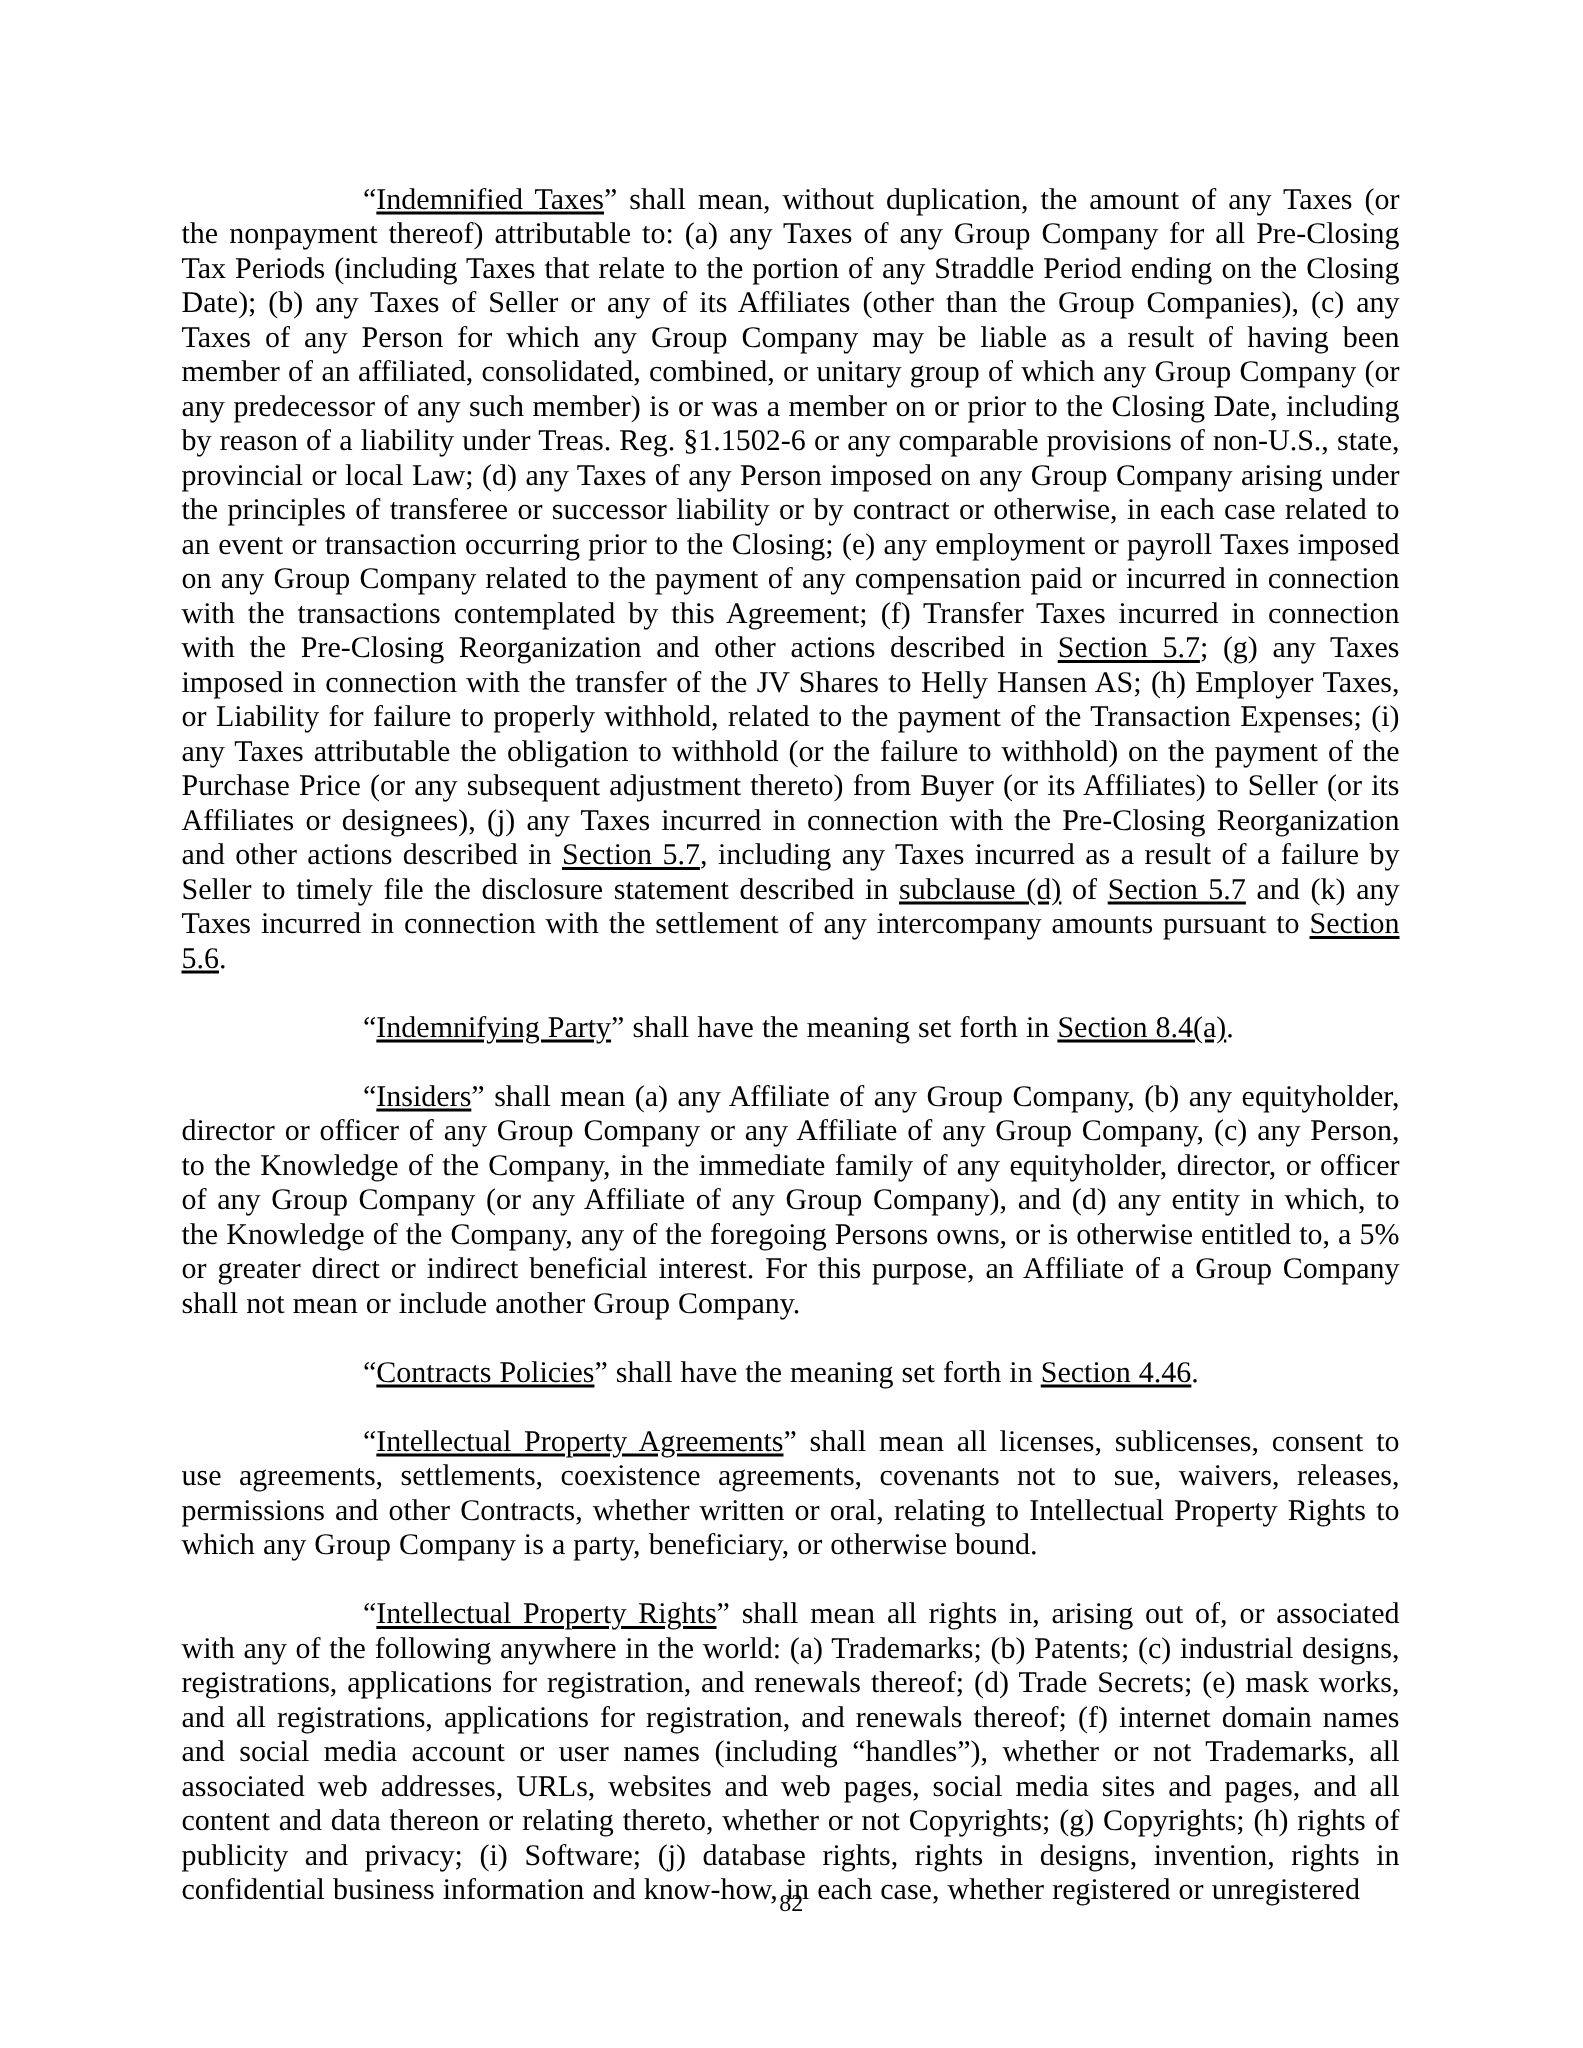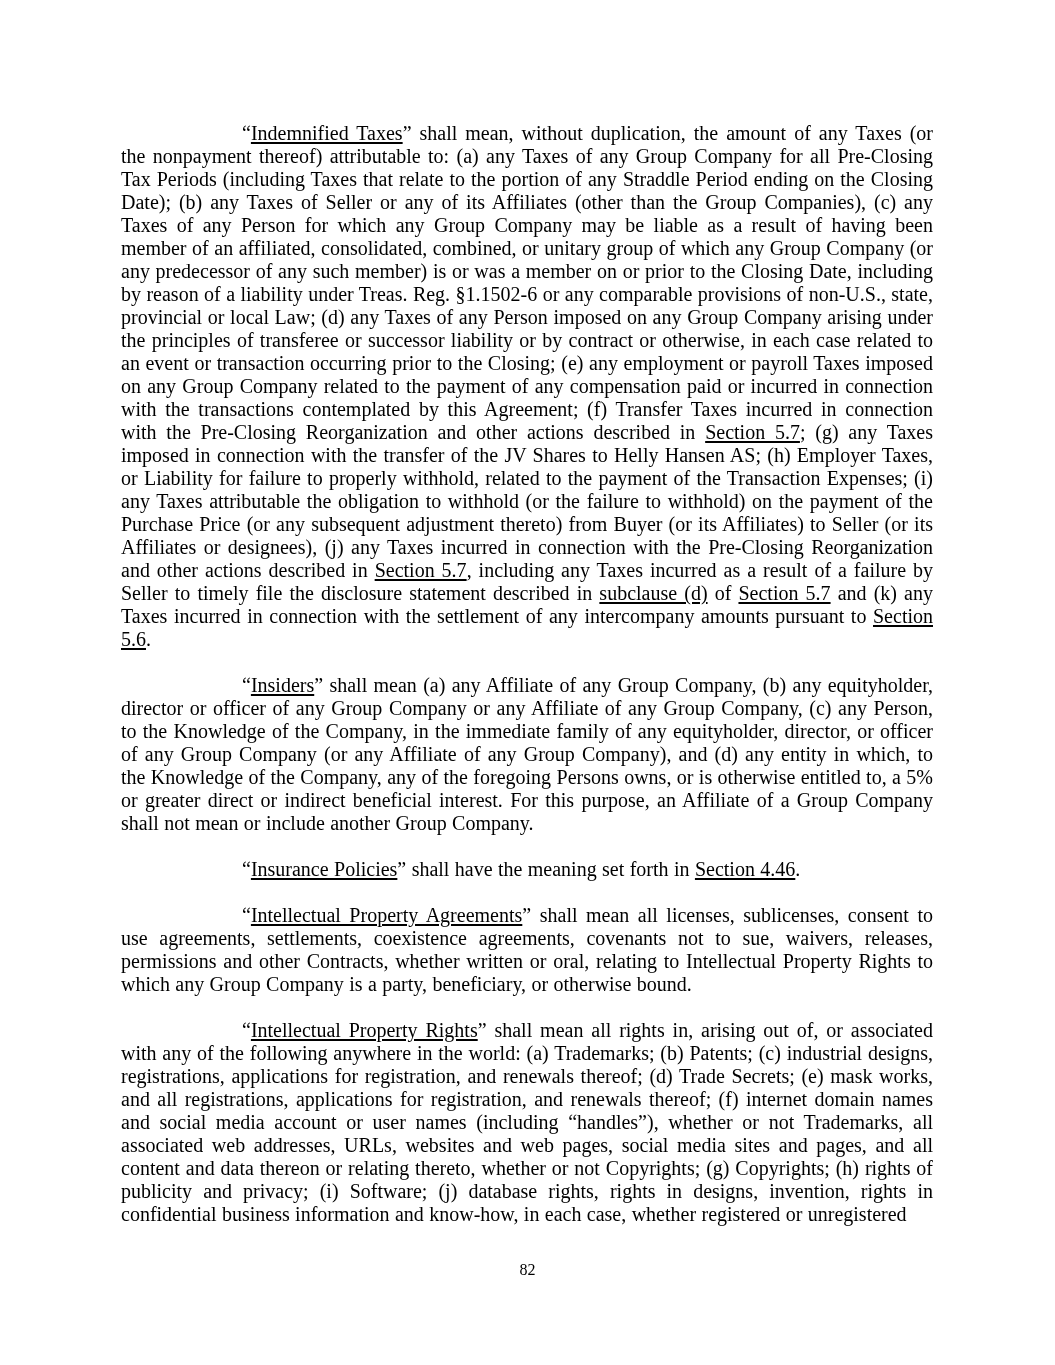--- a/index.html
+++ b/index.html
@@ -43,19 +43,20 @@
     font-size: 16px;
     line-height: 23px;
   }
 </style>
 </head>
 <body>
 
 <div class="page">
   <div class="doc-body">
       <p class="para"><span>“</span><span class="term">Indemnified Taxes</span><span>” shall mean, without duplication, the amount of any Taxes (or the nonpayment thereof) attributable to: (a) any Taxes of any Group Company for all Pre-Closing Tax Periods (including Taxes that relate to the portion of any Straddle Period ending on the Closing Date); (b) any Taxes of Seller or any of its Affiliates (other than the Group Companies), (c) any Taxes of any Person for which any Group Company may be liable as a result of having been member of an affiliated, consolidated, combined, or unitary group of which any Group Company (or any predecessor of any such member) is or was a member on or prior to the Closing Date, including by reason of a liability under Treas. Reg. §1.1502-6 or any comparable provisions of non-U.S., state, provincial or local Law; (d) any Taxes of any Person imposed on any Group Company arising under the principles of transferee or successor liability or by contract or otherwise, in each case related to an event or transaction occurring prior to the Closing; (e) any employment or payroll Taxes imposed on any Group Company related to the payment of any compensation paid or incurred in connection with the transactions contemplated by this Agreement; (f) Transfer Taxes incurred in connection with the Pre-Closing Reorganization and other actions described in </span><span class="term">Section 5.7</span><span>; (g) any Taxes imposed in connection with the transfer of the JV Shares to Helly Hansen AS; (h) Employer Taxes, or Liability for failure to properly withhold, related to the payment of the Transaction Expenses; (i) any Taxes attributable the obligation to withhold (or the failure to withhold) on the payment of the Purchase Price (or any subsequent adjustment thereto) from Buyer (or its Affiliates) to Seller (or its Affiliates or designees), (j) any Taxes incurred in connection with the Pre-Closing Reorganization and other actions described in </span><span class="term">Section 5.7</span><span>, including any Taxes incurred as a result of a failure by Seller to timely file the disclosure statement described in </span><span class="term">subclause (d)</span><span> of </span><span class="term">Section 5.7</span><span> and (k) any Taxes incurred in connection with the settlement of any intercompany amounts pursuant to </span><span class="term">Section 5.6</span><span>.</span></p>
+      <p class="para"><span>“</span><span class="term">Indemnifying Party</span><span>” shall have the meaning set forth in </span><span class="term">Section 8.4(a)</span><span>.</span></p>
       <p class="para"><span>“</span><span class="term">Insiders</span><span>” shall mean (a) any Affiliate of any Group Company, (b) any equityholder, director or officer of any Group Company or any Affiliate of any Group Company, (c) any Person, to the Knowledge of the Company, in the immediate family of any equityholder, director, or officer of any Group Company (or any Affiliate of any Group Company), and (d) any entity in which, to the Knowledge of the Company, any of the foregoing Persons owns, or is otherwise entitled to, a 5% or greater direct or indirect beneficial interest. For this purpose, an Affiliate of a Group Company shall not mean or include another Group Company.</span></p>
-      <p class="para"><span>“</span><span class="term">Insurance Policies</span><span>” shall have the meaning set forth in </span><span class="term">Section 4.46</span><span>.</span></p>
+      <p class="para"><span>“</span><span class="term">Contracts Policies</span><span>” shall have the meaning set forth in </span><span class="term">Section 4.46</span><span>.</span></p>
       <p class="para"><span>“</span><span class="term">Intellectual Property Agreements</span><span>” shall mean all licenses, sublicenses, consent to use agreements, settlements, coexistence agreements, covenants not to sue, waivers, releases, permissions and other Contracts, whether written or oral, relating to Intellectual Property Rights to which any Group Company is a party, beneficiary, or otherwise bound.</span></p>
       <p class="para"><span>“</span><span class="term">Intellectual Property Rights</span><span>” shall mean all rights in, arising out of, or associated with any of the following anywhere in the world: (a) Trademarks; (b) Patents; (c) industrial designs, registrations, applications for registration, and renewals thereof; (d) Trade Secrets; (e) mask works, and all registrations, applications for registration, and renewals thereof; (f) internet domain names and social media account or user names (including “handles”), whether or not Trademarks, all associated web addresses, URLs, websites and web pages, social media sites and pages, and all content and data thereon or relating thereto, whether or not Copyrights; (g) Copyrights; (h) rights of publicity and privacy; (i) Software; (j) database rights, rights in designs, invention, rights in confidential business information and know-how, in each case, whether registered or unregistered</span></p>
     </div>
   <div class="page-number">82</div>
 </div>
 
 </body></html>

